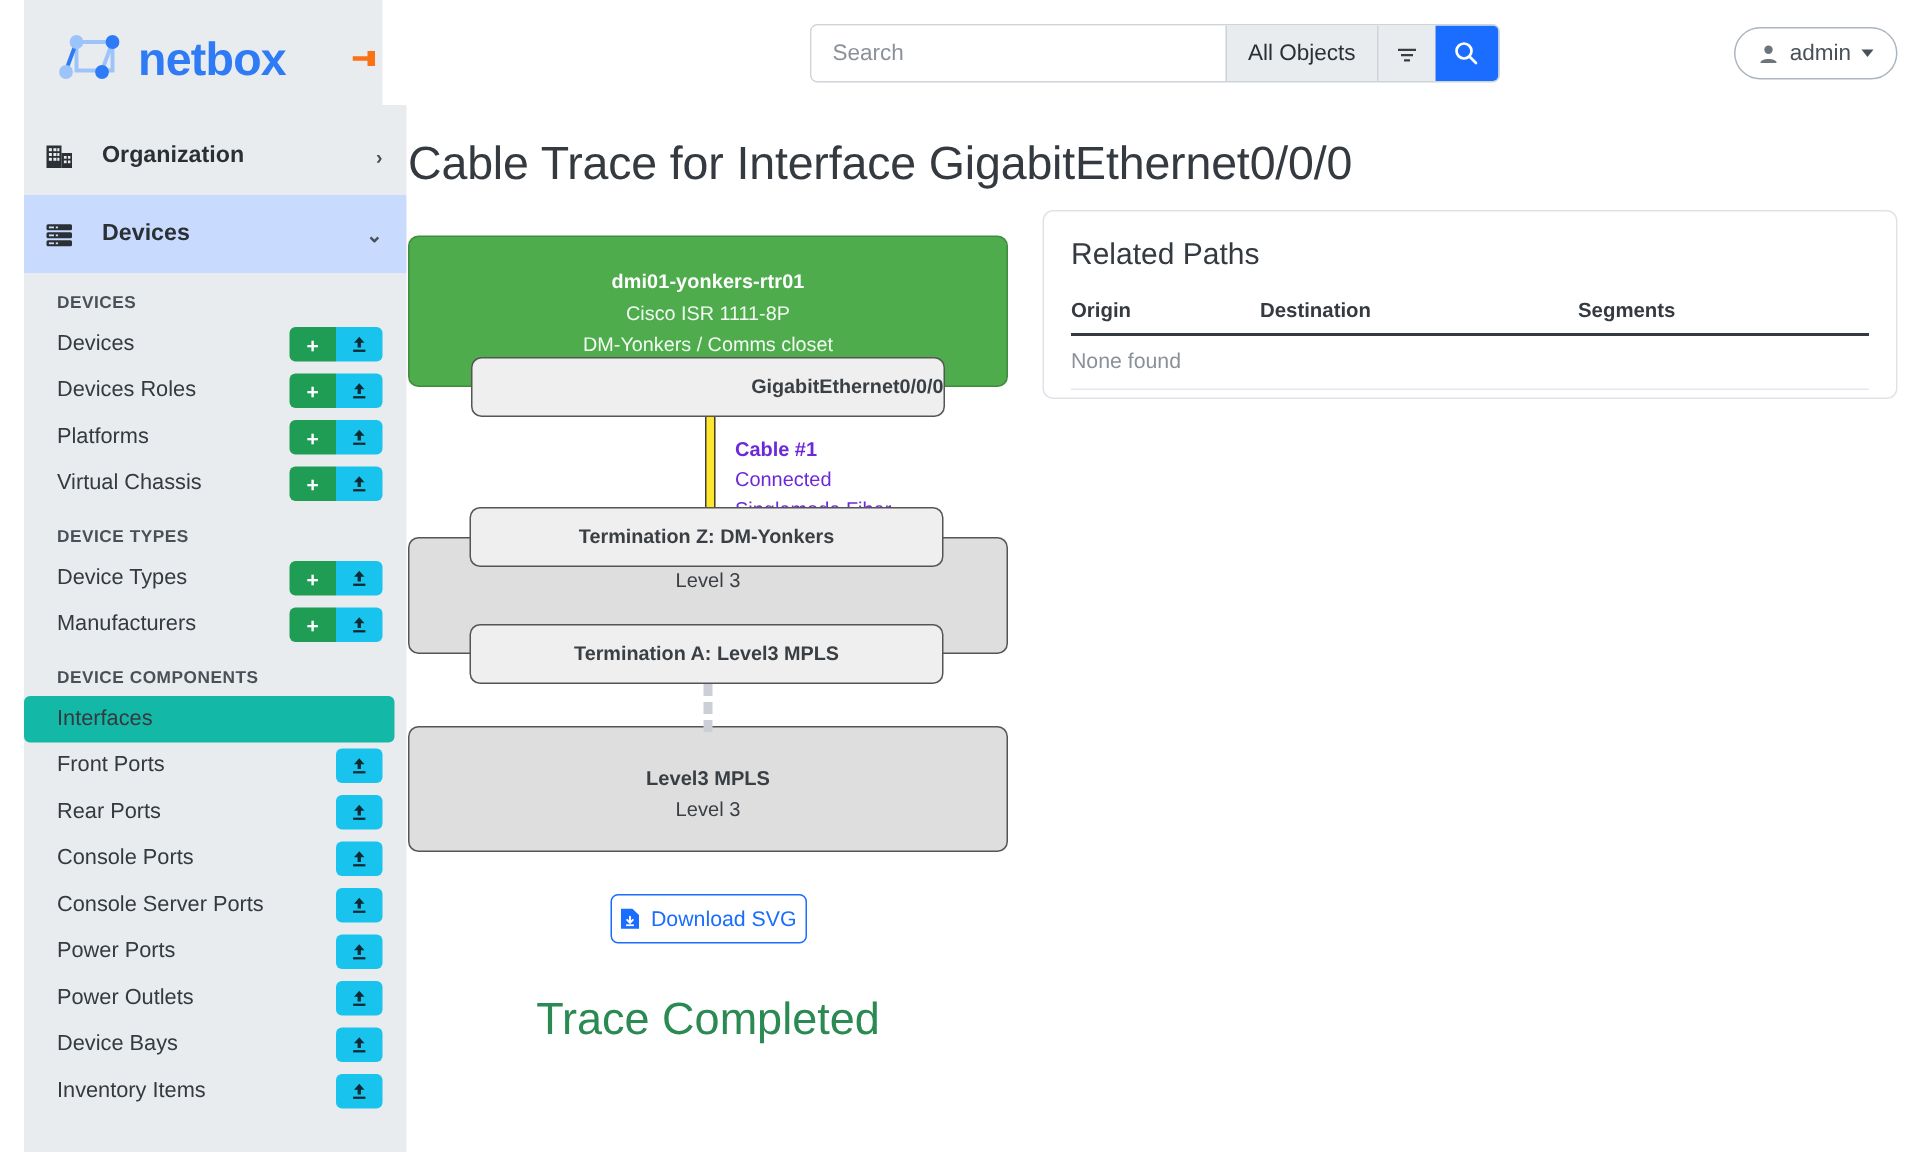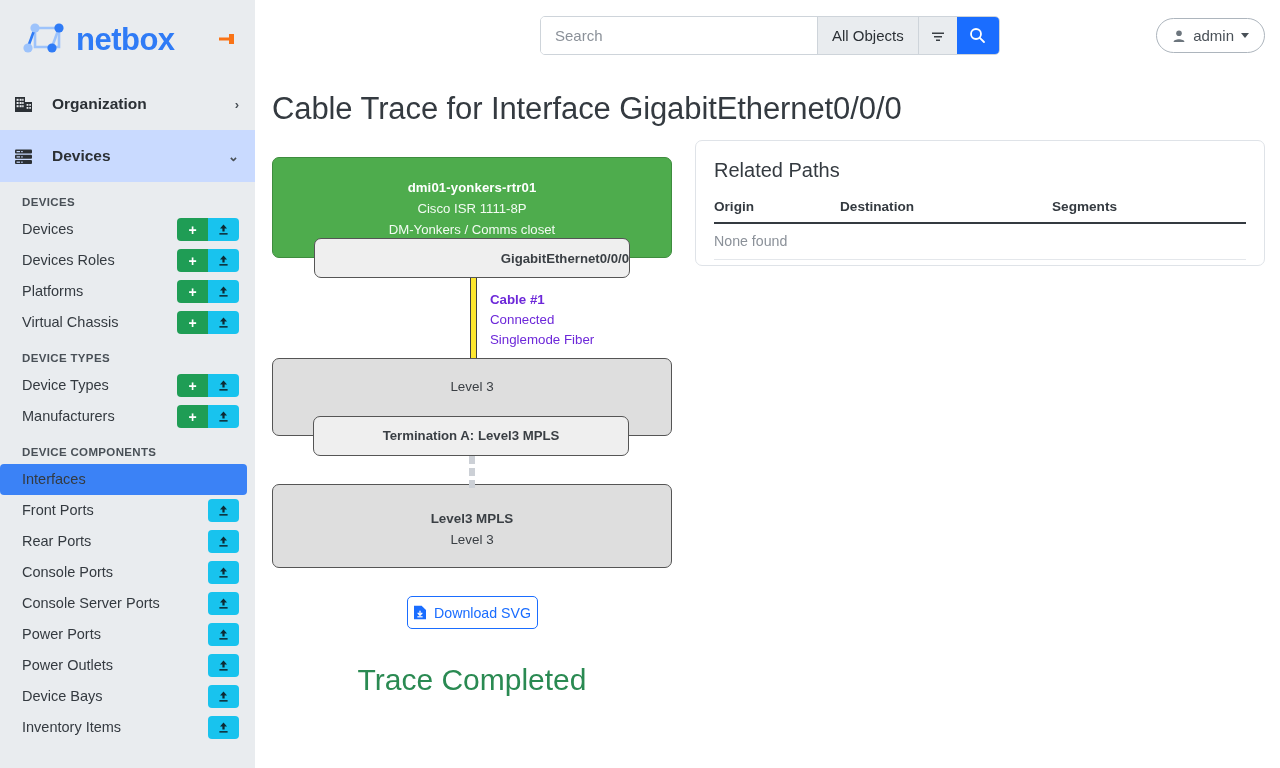--- a/index.html
+++ b/index.html
@@ -7,21 +7,21 @@
     margin: 0; padding: 0;
     width: 1280px; height: 768px;
     overflow: hidden;
     background: #ffffff;
     font-family: "Liberation Sans", sans-serif;
     color: #343a40;
   }
 
   
   #sidebar {
-    position: absolute; left: 0; top: 0;
+    position: absolute; left: 16px; top: 0;
     width: 255px; height: 768px;
     background: #e9ecef;
     overflow: hidden;
   }
   #brand {
     height: 78px;
     display: flex; align-items: center;
     padding: 0 14px 0 22px;
     position: relative;
   }
@@ -59,21 +59,21 @@
   .nav-row {
     display: flex; align-items: center;
     height: 31px; margin: 0 8px 0 0;
     padding-left: 22px;
     position: relative;
   }
   .nav-row .nr-label {
     font-size: 14.5px; color: #343a40; flex: 1;
     line-height: 31px; white-space: nowrap; cursor: pointer;
   }
-  .nav-row.selected { background: #3b82f6; border-radius: 4px; margin-left: 0; }
+  .nav-row.selected { background: #14b8a6; border-radius: 4px; margin-left: 0; }
   .nav-row.selected .nr-label { font-weight: 400; }
   .btn-pair { position: absolute; right: 8px; top: 4px; display: flex; height: 23px; }
   .nav-row.selected .btn-pair { right: -40px; }
   .mini-btn {
     width: 31px; height: 23px;
     display: flex; align-items: center; justify-content: center;
     cursor: pointer; border: none; padding: 0;
   }
   .mini-add { background: #1f9d55; color: #fff; border-radius: 4px 0 0 4px; font-size: 14px; font-weight: 700; line-height: 1; }
   .mini-imp { background: #18c3ee; color: #10242b; border-radius: 0 4px 4px 0; }
@@ -542,20 +542,23 @@
       <div class="cl-title">Cable #1</div>
       <div>Connected</div>
       <div>Singlemode Fiber</div>
     </div>
   </div>
 
   <div class="circuit-wrap">
     <div class="circuit-box">
       <div class="n-sub">Level 3</div>
     </div>
+    <div class="term-over-top">
+      <div class="term-abs">Termination Z: DM-Yonkers</div>
+    </div>
     <div class="term-over-bot">
       <div class="term-abs">Termination A: Level3 MPLS</div>
     </div>
   </div>
 
   <div class="dotted-wrap">
     <span class="dot" style="top:20px"></span>
     <span class="dot" style="top:32px"></span>
     <span class="dot" style="top:44px"></span>
   </div>

